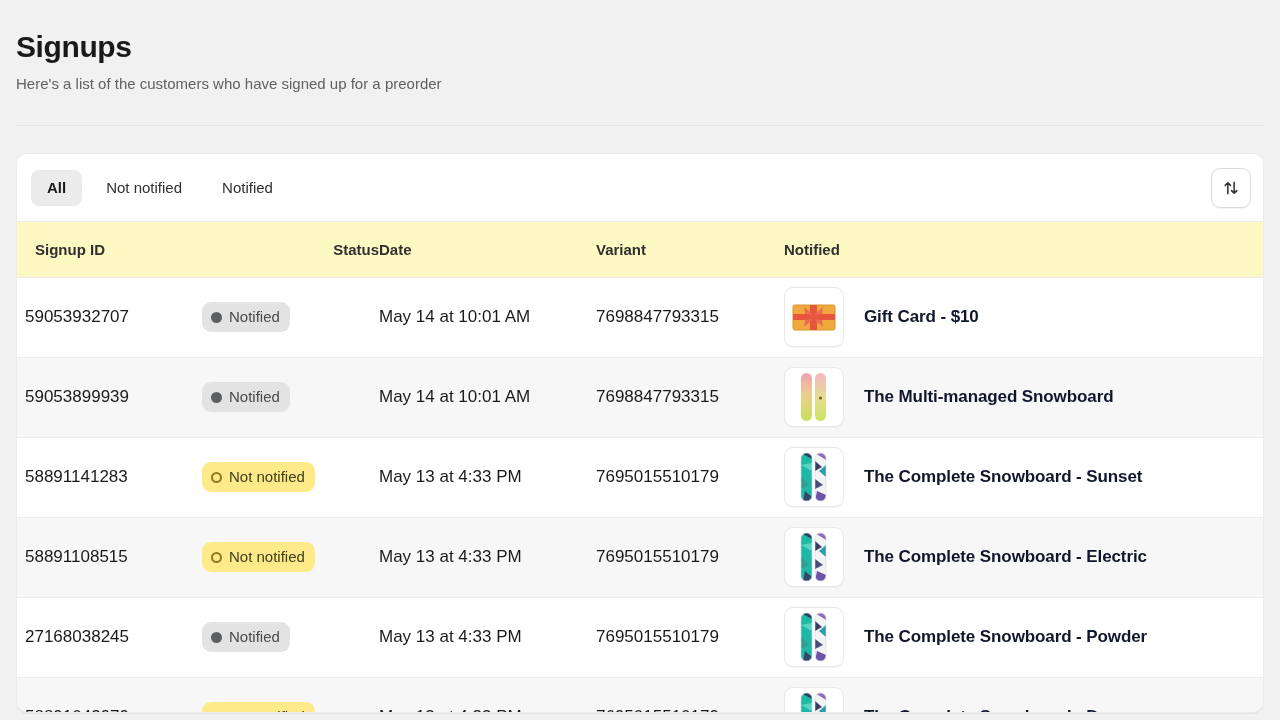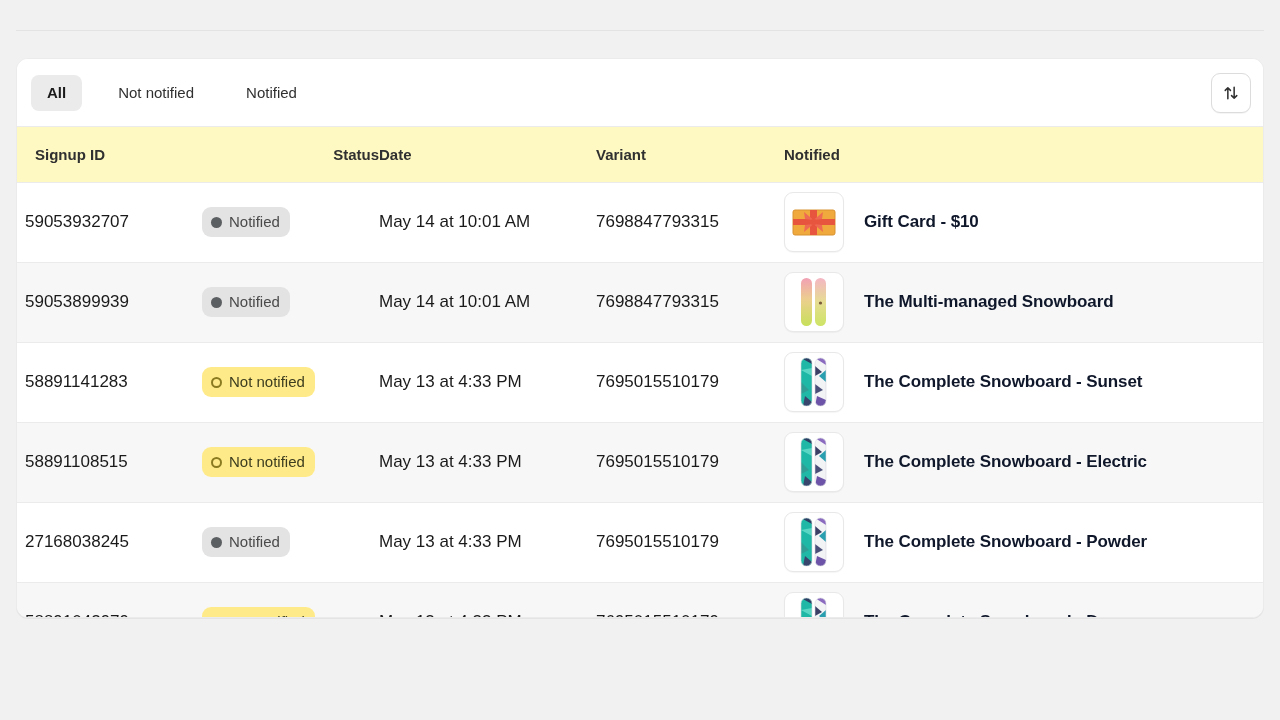--- a/index.html
+++ b/index.html
@@ -36,21 +36,21 @@
     height: 560px;
   }
 
   
   .tabbar {
     display: flex; align-items: center;
     height: 68px; padding: 0 12px 0 14px;
     border-bottom: 1px solid #ebebeb;
     background: #fff;
   }
-  .tabs { display: flex; align-items: center; gap: 20px; flex: 1; }
+  .tabs { display: flex; align-items: center; gap: 8px; flex: 1; }
   .tab {
     font-size: 15px; color: #303030;
     padding: 8px 16px; border-radius: 8px;
     cursor: pointer; white-space: nowrap; line-height: 20px;
     background: transparent; border: none;
     font-family: "Liberation Sans", sans-serif;
   }
   .tab.active { background: #ebebeb; font-weight: 600; color: #1a1a1a; }
   .sort-btn {
     width: 40px; height: 40px;
@@ -112,20 +112,24 @@
   .variant-name {
     font-size: 17px; font-weight: 700; color: #0f172a;
     letter-spacing: -0.1px; white-space: nowrap;
   }
 </style>
 </head>
 <body>
 
 <div class="page">
 
+  <div class="page-header">
+    <div class="page-title">Signups</div>
+    <div class="page-subtitle">Here's a list of the customers who have signed up for a preorder</div>
+  </div>
   <div class="header-divider"></div>
 
   <div class="card">
 
     <div class="tabbar">
       <div class="tabs">
         <button class="tab active">All</button>
         <button class="tab">Not notified</button>
         <button class="tab">Notified</button>
       </div>

